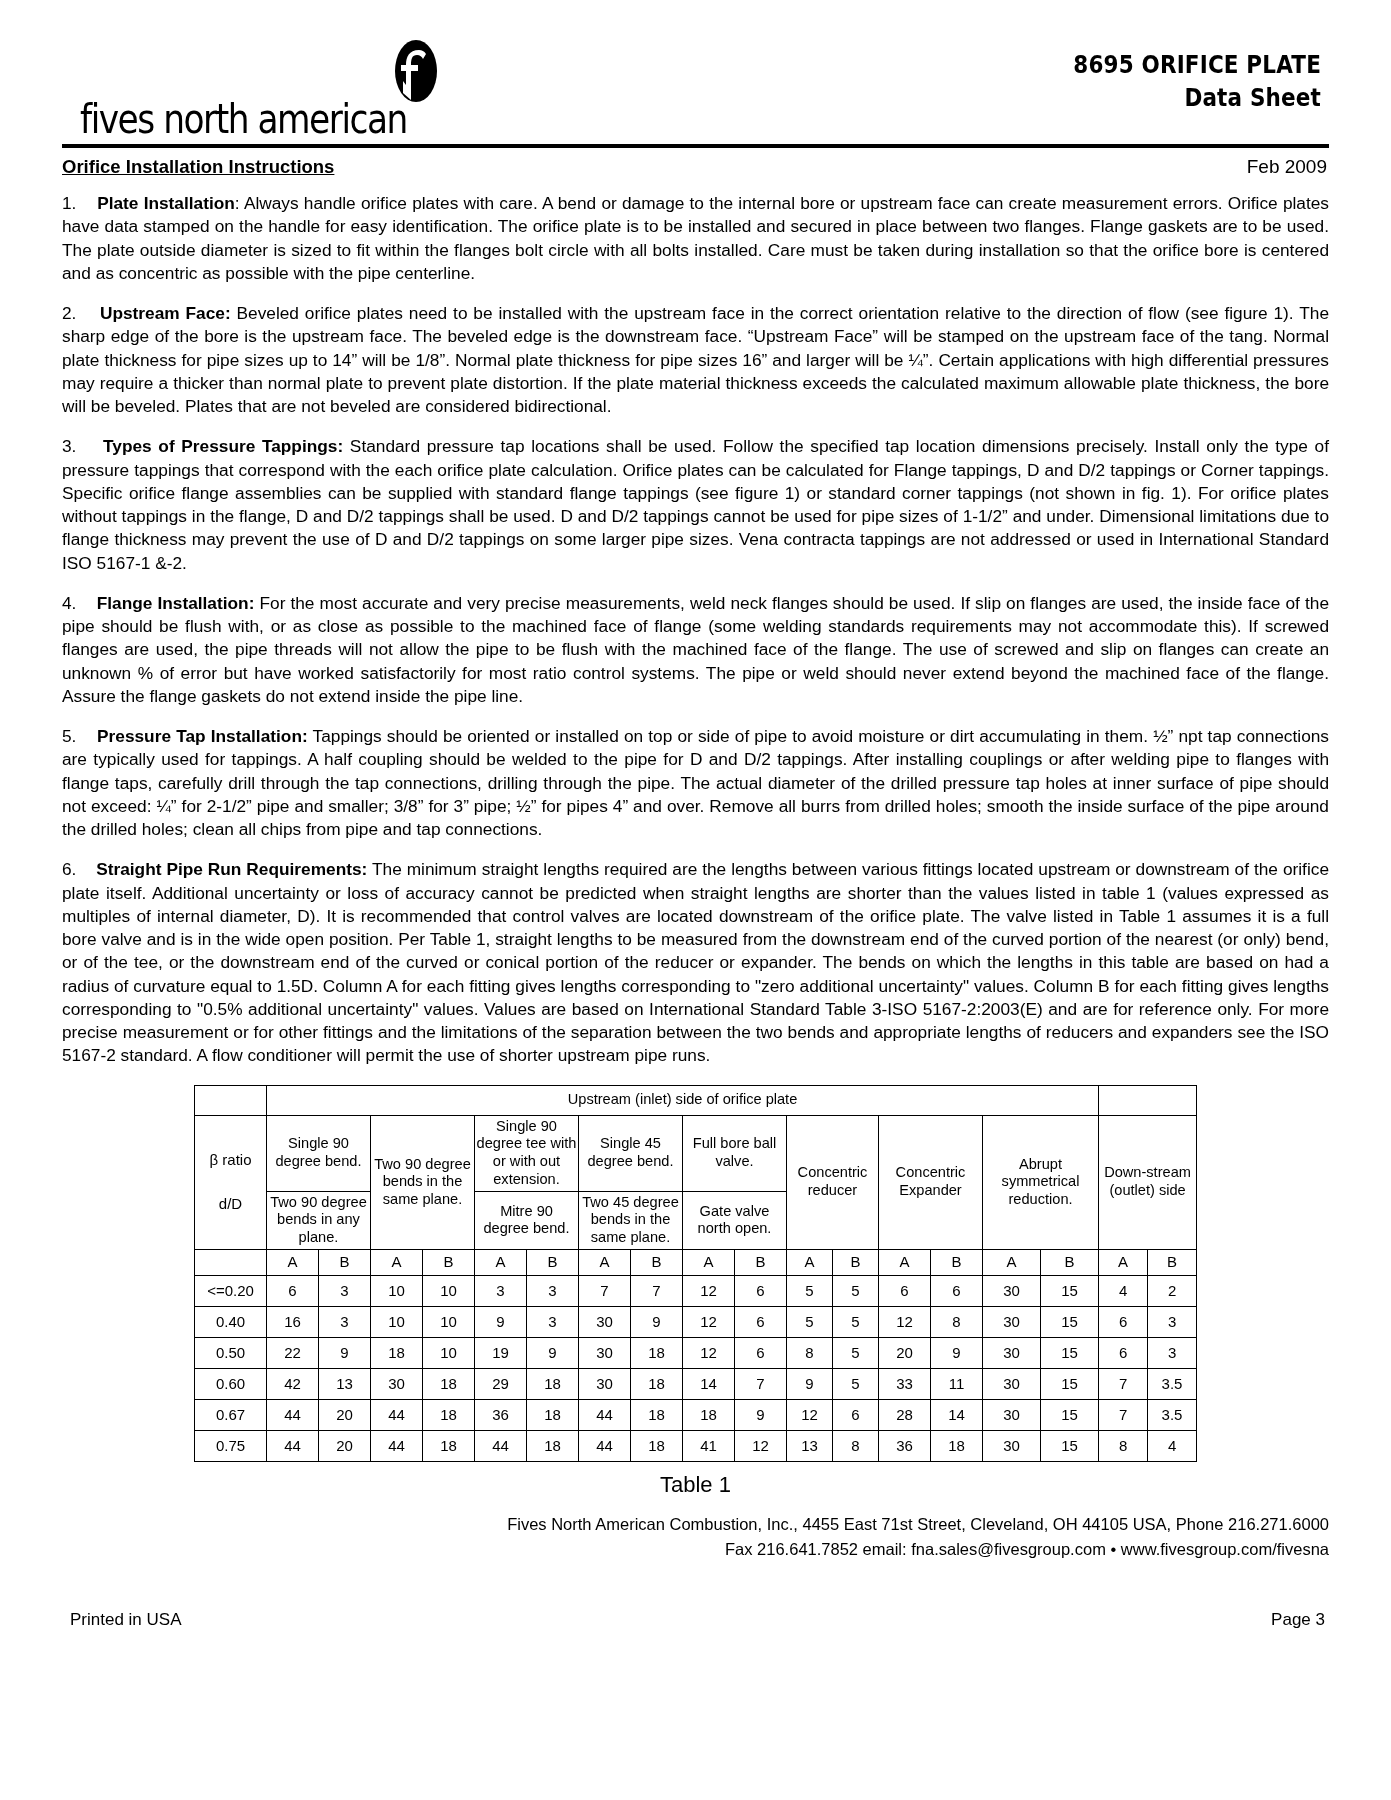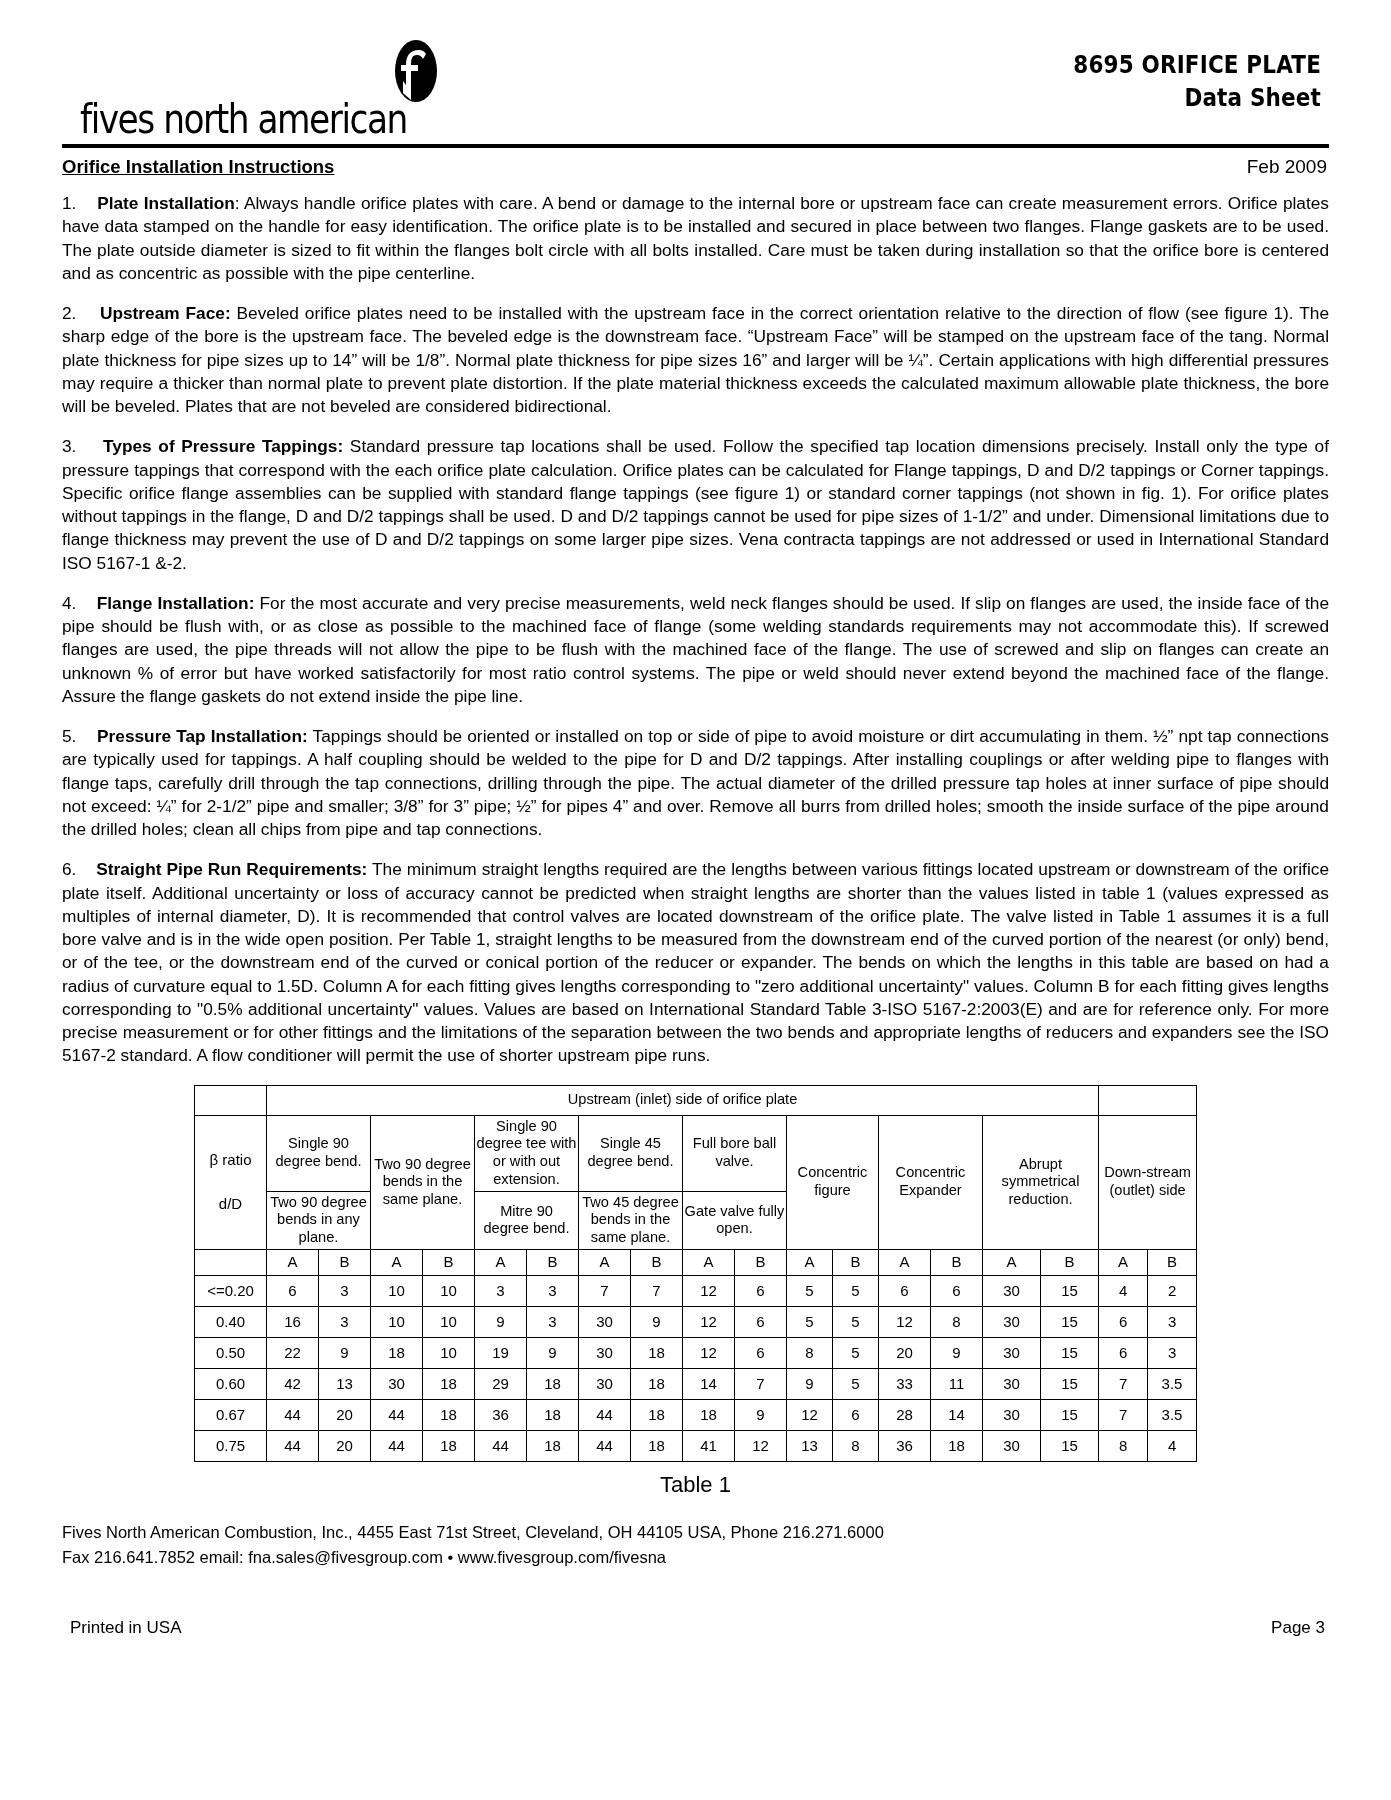--- a/index.html
+++ b/index.html
@@ -161,24 +161,24 @@
 
   .table-caption {
     text-align: center;
     font-size: 22px;
     margin-top: 10px;
     font-family: "Liberation Sans", sans-serif;
   }
 
   
   .addr {
-    text-align: left;
+    text-align: right;
     font-size: 16.5px;
     line-height: 1.5;
-    margin-top: 22px;
+    margin-top: 14px;
   }
   .footer-row {
     position: relative;
     margin-top: 48px;
     height: 30px;
     font-size: 17px;
   }
   .printed { position: absolute; left: 8px; top: 0; }
   .pageno  { position: absolute; right: 4px; top: 0; }
 </style>
@@ -276,31 +276,31 @@
           <td class="beta-cell" rowspan="2">
             <div>β ratio</div>
             <div style="height:26px"></div>
             <div class="dd">d/D</div>
           </td>
           <td class="tall" colspan="2">Single 90 degree bend.</td>
           <td class="tall" colspan="2" rowspan="2">Two 90 degree bends in the same plane.</td>
           <td class="tall" colspan="2">Single 90 degree tee with or with out extension.</td>
           <td class="tall" colspan="2">Single 45 degree bend.</td>
           <td class="tall" colspan="2">Full bore ball valve.</td>
-          <td class="tall" colspan="2" rowspan="2">Concentric figure</td>
+          <td class="tall" colspan="2" rowspan="2">Concentric reducer</td>
           <td class="tall" colspan="2" rowspan="2">Concentric Expander</td>
           <td class="tall" colspan="2" rowspan="2">Abrupt symmetrical reduction.</td>
           <td class="tall" colspan="2" rowspan="2">Down-stream (outlet) side</td>
         </tr>
 
         <tr>
           <td class="tall" colspan="2">Two 90 degree bends in any plane.</td>
           <td class="tall" colspan="2">Mitre 90 degree bend.</td>
           <td class="tall" colspan="2">Two 45 degree bends in the same plane.</td>
-          <td class="tall" colspan="2">Gate valve fully open.</td>
+          <td class="tall" colspan="2">Gate valve north open.</td>
         </tr>
 
         <tr class="ab-row">
           <td></td>
           <td>A</td>
           <td>B</td>
           <td>A</td>
           <td>B</td>
           <td>A</td>
           <td>B</td>

